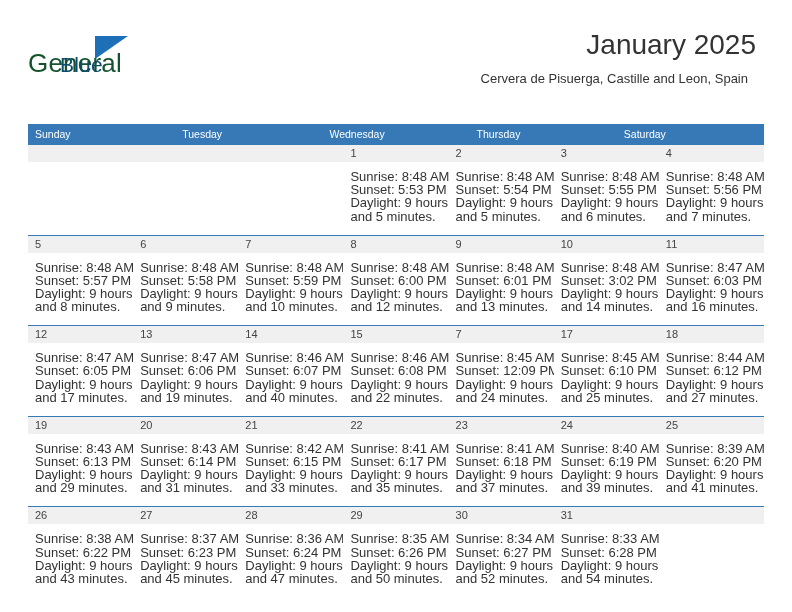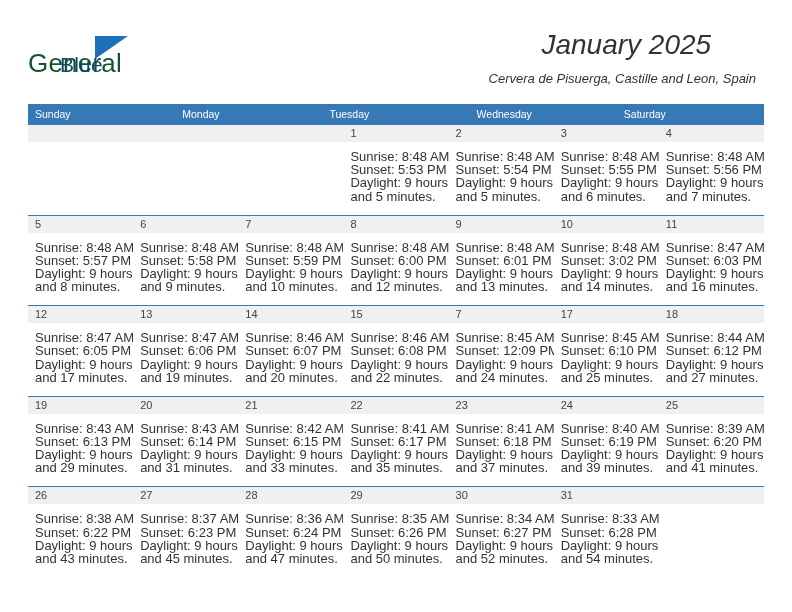--- a/index.html
+++ b/index.html
@@ -60,24 +60,23 @@
     top: 4px;
     width: 0;
     height: 0;
     border-left: 33px solid #1d70b7;
     border-bottom: 23px solid transparent;
     border-top: 0 solid transparent;
   }
 
   .title-block {
     position: absolute;
-    right: 0;
+    right: 8px;
     top: 0;
-    text-align: center;
-    font-style: italic;
+    text-align: right;
   }
   .cal-title {
     font-size: 28px;
     color: #333333;
     line-height: 34px;
     font-weight: normal;
     margin: 0;
     white-space: nowrap;
   }
   .cal-subtitle {
@@ -92,20 +91,21 @@
   .calendar {
     position: absolute;
     left: 28px;
     top: 104px;
     width: 736px;
   }
   .weekday-row {
     display: flex;
     background: #3679b6;
     height: 21px;
+    margin-top: 20px;
   }
   .weekday-cell {
     flex: 1 1 0;
     color: #ffffff;
     font-size: 10.5px;
     line-height: 21px;
     padding-left: 7px;
     box-sizing: border-box;
     white-space: nowrap;
     overflow: hidden;
@@ -163,23 +163,23 @@
     <div class="title-block">
       <h1 class="cal-title">January 2025</h1>
       <p class="cal-subtitle">Cervera de Pisuerga, Castille and Leon, Spain</p>
     </div>
 
   </div>
 
   <div class="calendar">
     <div class="weekday-row">
       <div class="weekday-cell">Sunday</div>
-      <div class="weekday-cell">Monday</div>
       <div class="weekday-cell">Tuesday</div>
       <div class="weekday-cell">Wednesday</div>
+      <div class="weekday-cell">Thursday</div>
       <div class="weekday-cell">Saturday</div>
     </div>
 
     <div id="weeks-container">
         <div class="week-row first">
           <div class="day-cell empty">
             <div class="day-number-strip"></div>
           </div>
           <div class="day-cell empty">
             <div class="day-number-strip"></div>
@@ -307,21 +307,21 @@
               <div>Daylight: 9 hours</div>
               <div>and 19 minutes.</div>
             </div>
           </div>
           <div class="day-cell">
             <div class="day-number-strip">14</div>
             <div class="day-info">
               <div>Sunrise: 8:46 AM</div>
               <div>Sunset: 6:07 PM</div>
               <div>Daylight: 9 hours</div>
-              <div>and 20 minutes.</div>
+              <div>and 40 minutes.</div>
             </div>
           </div>
           <div class="day-cell">
             <div class="day-number-strip">15</div>
             <div class="day-info">
               <div>Sunrise: 8:46 AM</div>
               <div>Sunset: 6:08 PM</div>
               <div>Daylight: 9 hours</div>
               <div>and 22 minutes.</div>
             </div>

